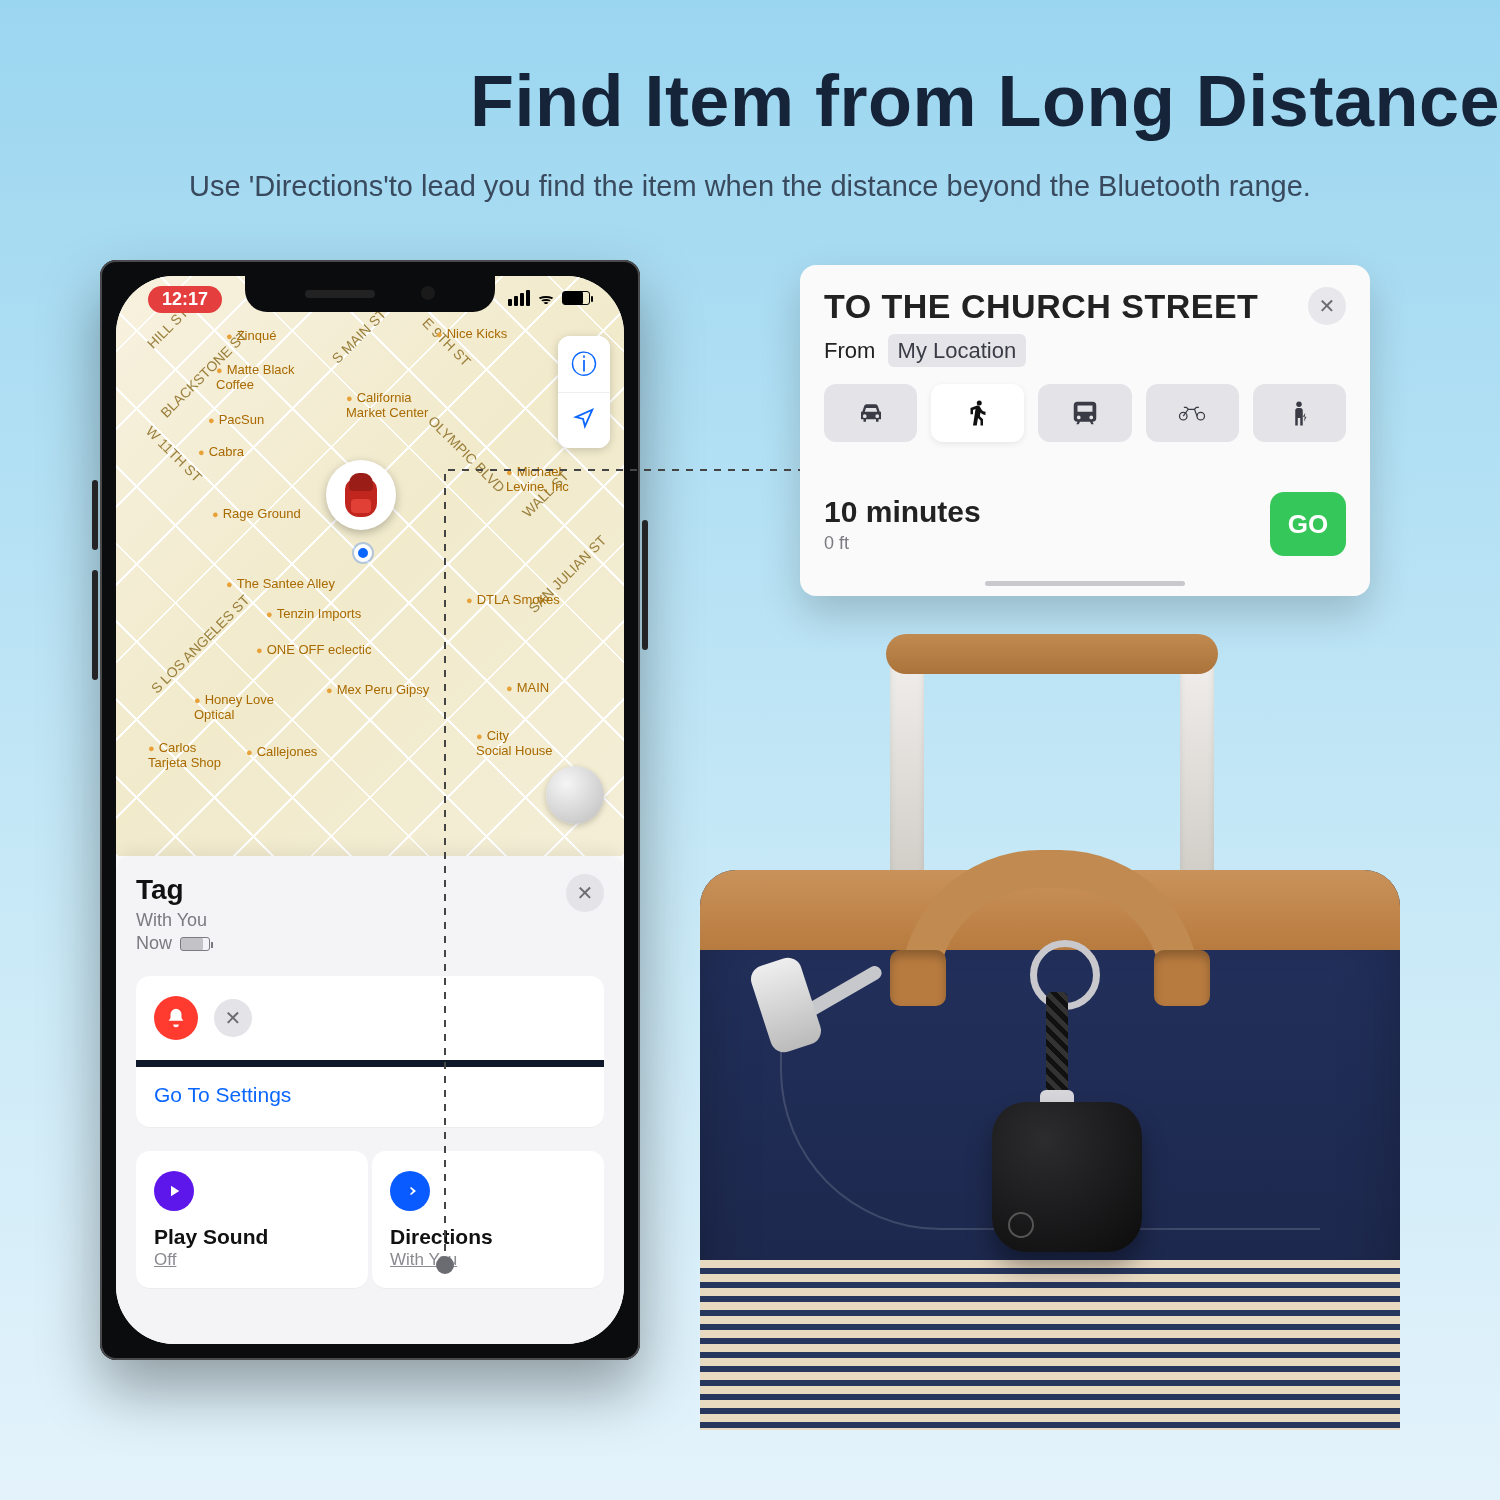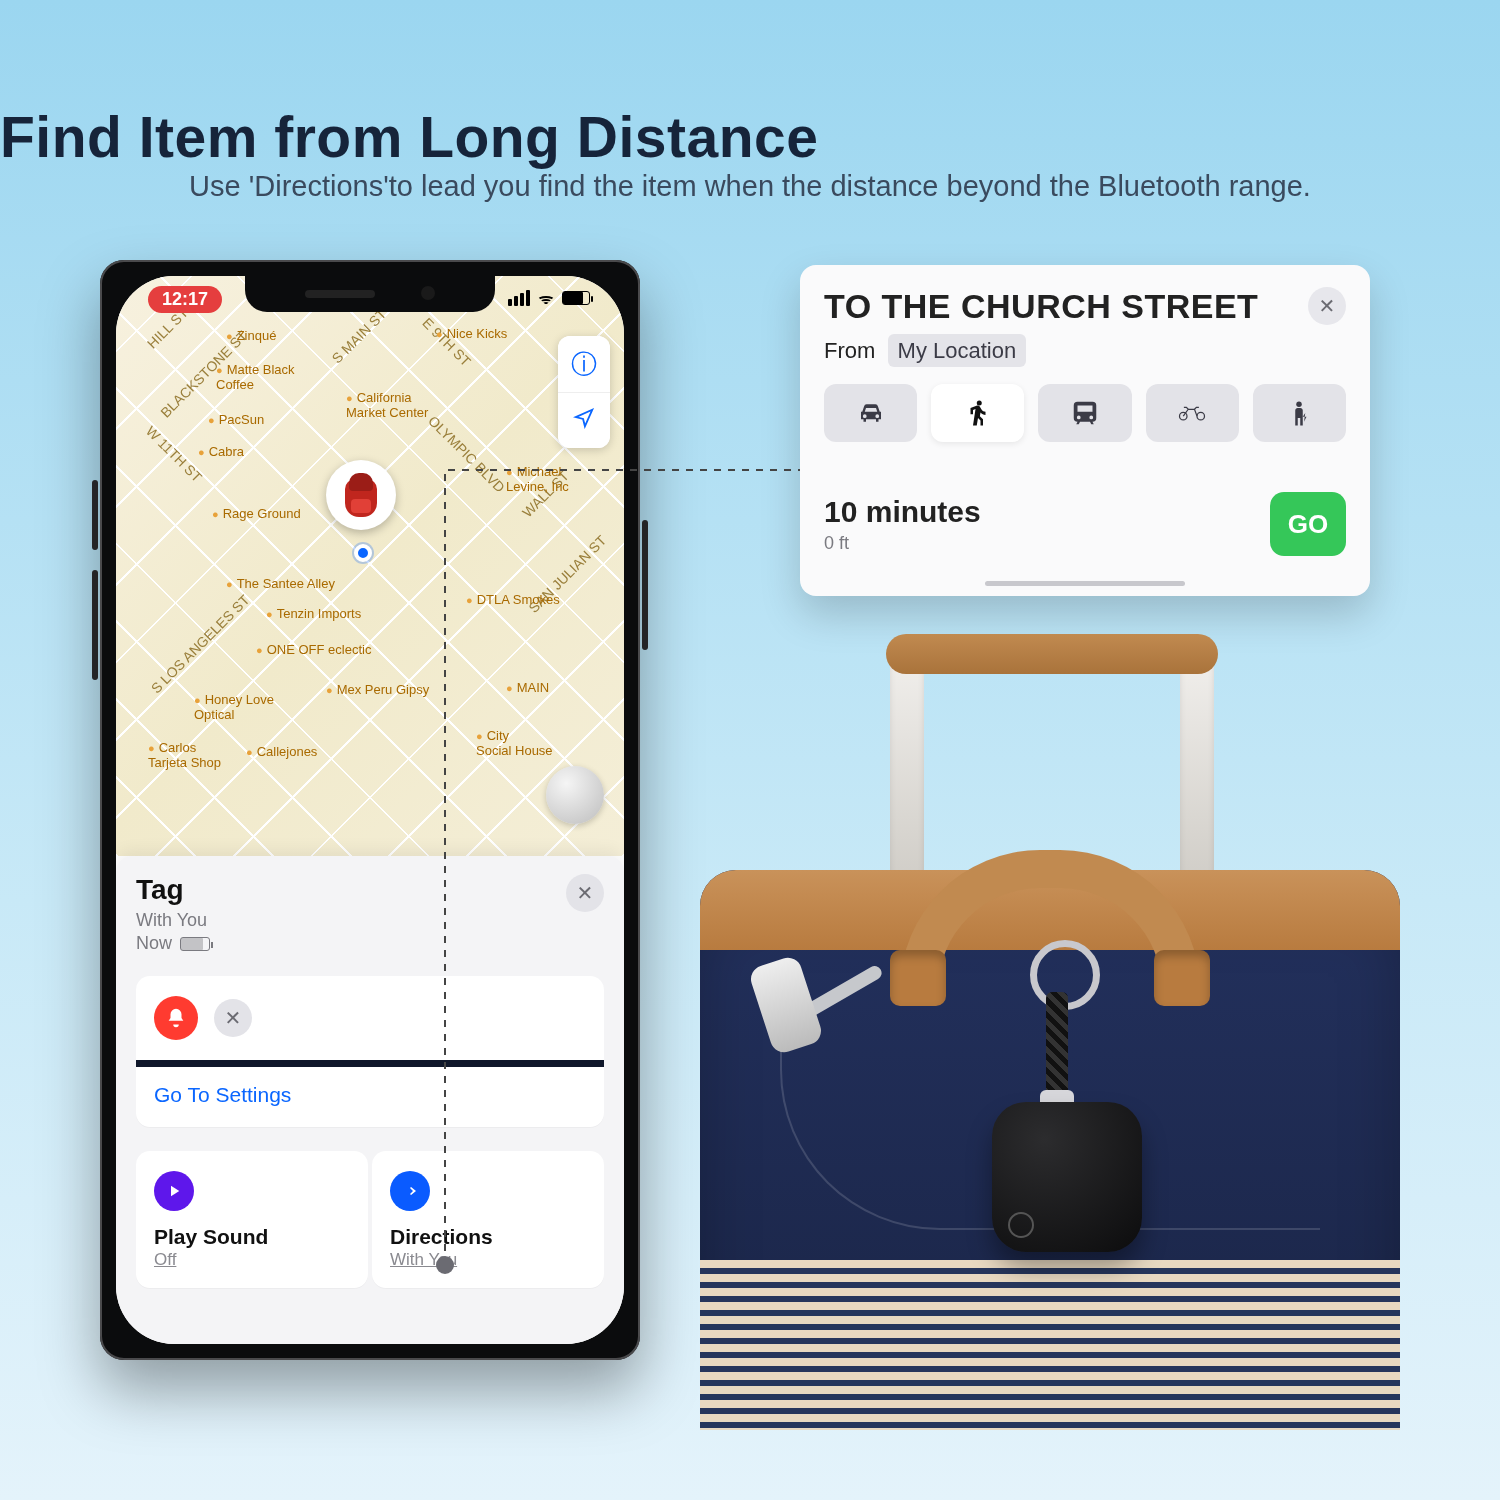--- a/index.html
+++ b/index.html
@@ -7,34 +7,33 @@
   body {
     font-family: -apple-system, "Helvetica Neue", Arial, sans-serif;
     background: linear-gradient(180deg, #9bd6f0 0%, #c8e9f7 60%, #e4f3fb 100%);
     position: relative;
     overflow: hidden;
   }
 
   
   .hero-title {
     position: absolute; top: 60px; left: 0; right: 0;
-    text-align: left; font-size: 57px; font-weight: 600; color: #16243a;
+    text-align: right; font-size: 72px; font-weight: 600; color: #16243a;
     letter-spacing: .5px;
-    margin-top: 44px;
   }
   .hero-sub {
     position: absolute; top: 170px; left: 0; right: 0; text-align: center;
     font-size: 29px; color: #3a4a5e;
   }
 
   
   .phone {
     position: absolute; left: 100px; top: 260px;
     width: 540px; height: 1100px;
-    border-radius: 24px; background: #0b0c0d;
+    border-radius: 16px; background: #0b0c0d;
     padding: 16px;
     box-shadow: 0 30px 60px rgba(0,0,0,.35), inset 0 0 0 2px #4a4a4c;
   }
   .phone-screen {
     width: 100%; height: 100%; background: #fff; border-radius: 58px;
     overflow: hidden; position: relative;
   }
   .notch {
     position: absolute; top: 0; left: 50%; transform: translateX(-50%);
     width: 250px; height: 36px; background: #0b0c0d;

